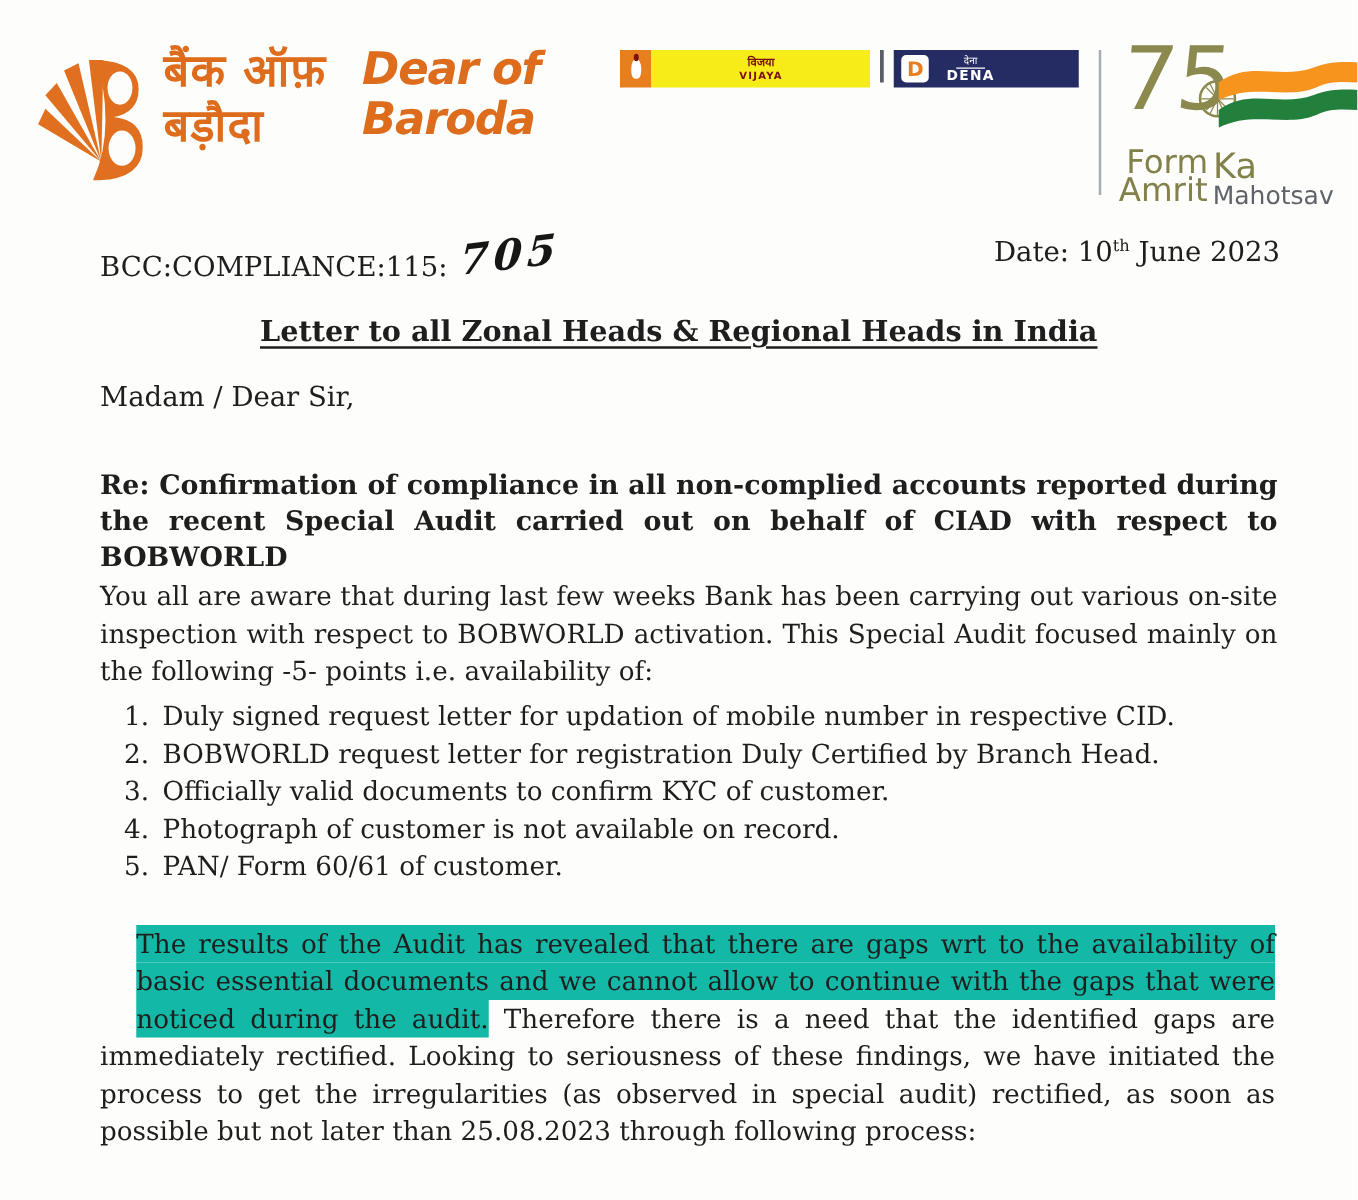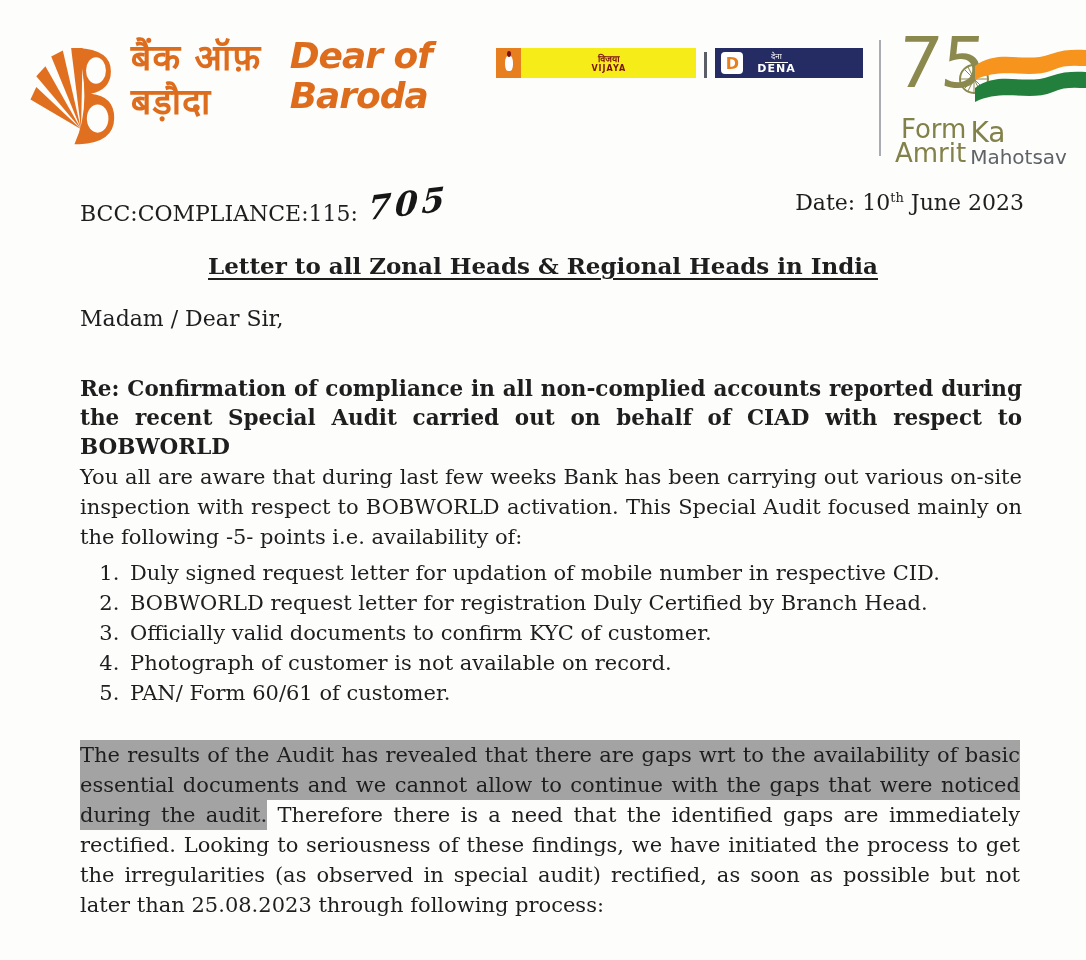--- a/index.html
+++ b/index.html
@@ -17,21 +17,21 @@
   .sun-icon{width:112px;height:122px;margin-right:10px;}
   .bob-text{display:flex;flex-direction:row;}
   .bob-hindi{
     font-family:"DejaVu Sans","Liberation Sans",sans-serif;
     font-weight:bold;font-size:36px;line-height:44px;color:#de6c1d;letter-spacing:1px;
   }
   .bob-english{
     font-family:"DejaVu Sans","Liberation Sans",sans-serif;
     font-weight:bold;font-style:italic;font-size:36px;line-height:40px;color:#de6c1d;letter-spacing:-1px;
   }
-  .badges{display:flex;align-items:flex-end;margin-top:4px;height:38px;}
+  .badges{display:flex;align-items:flex-start;margin-top:4px;height:38px;}
   .vijaya-badge{display:flex;height:30px;}
   .vijaya-flame{
     width:25px;height:30px;background:#e87f1e;display:flex;align-items:center;justify-content:center;
   }
   .flame-glyph{width:8px;height:16px;background:#ffffff;border-radius:50% 50% 40% 40%;position:relative;}
   .flame-glyph::after{content:"";position:absolute;left:2px;top:-4px;width:4px;height:6px;background:#7a1010;border-radius:50%;}
   .vijaya-strip{
     width:175px;height:30px;background:#f6ec17;display:flex;flex-direction:column;align-items:center;justify-content:center;
   }
   .vijaya-hindi{font-family:"DejaVu Sans",sans-serif;font-size:9px;line-height:10px;color:#7a1010;font-weight:bold;}
@@ -75,23 +75,23 @@
     font-size:23px;font-weight:bold;
     text-decoration:underline;text-underline-offset:4px;text-decoration-thickness:2px;
   }
   .salutation{position:absolute;top:306px;left:80px;font-size:22px;}
   .subject{position:absolute;top:374px;left:80px;right:64px;font-size:21.5px;font-weight:bold;line-height:29px;text-align:justify;margin:0;}
   .para1{position:absolute;top:462px;left:80px;right:64px;font-size:21px;line-height:30px;text-align:justify;margin:0;}
   .points{position:absolute;top:558px;left:80px;right:64px;margin:0;padding-left:46px;font-size:21px;line-height:30px;}
   .points li{padding-left:4px;}
   .para2{position:absolute;top:740px;left:80px;right:66px;font-size:21px;line-height:30px;text-align:justify;margin:0;}
   mark.hl{
-    background:#a3a3a3;color:inherit;
+    background:#14b8a6;color:inherit;
     padding:3px 0;
-    -webkit-box-decoration-break:clone;box-decoration-break:clone;
+    -webkit-box-decoration-break:clone;box-decoration-break:clone;margin-left:29px;
   }
 </style>
 </head>
 <body>
 
 <div class="page">
 
   <div class="letterhead">
 
     <div class="bob-logo">

